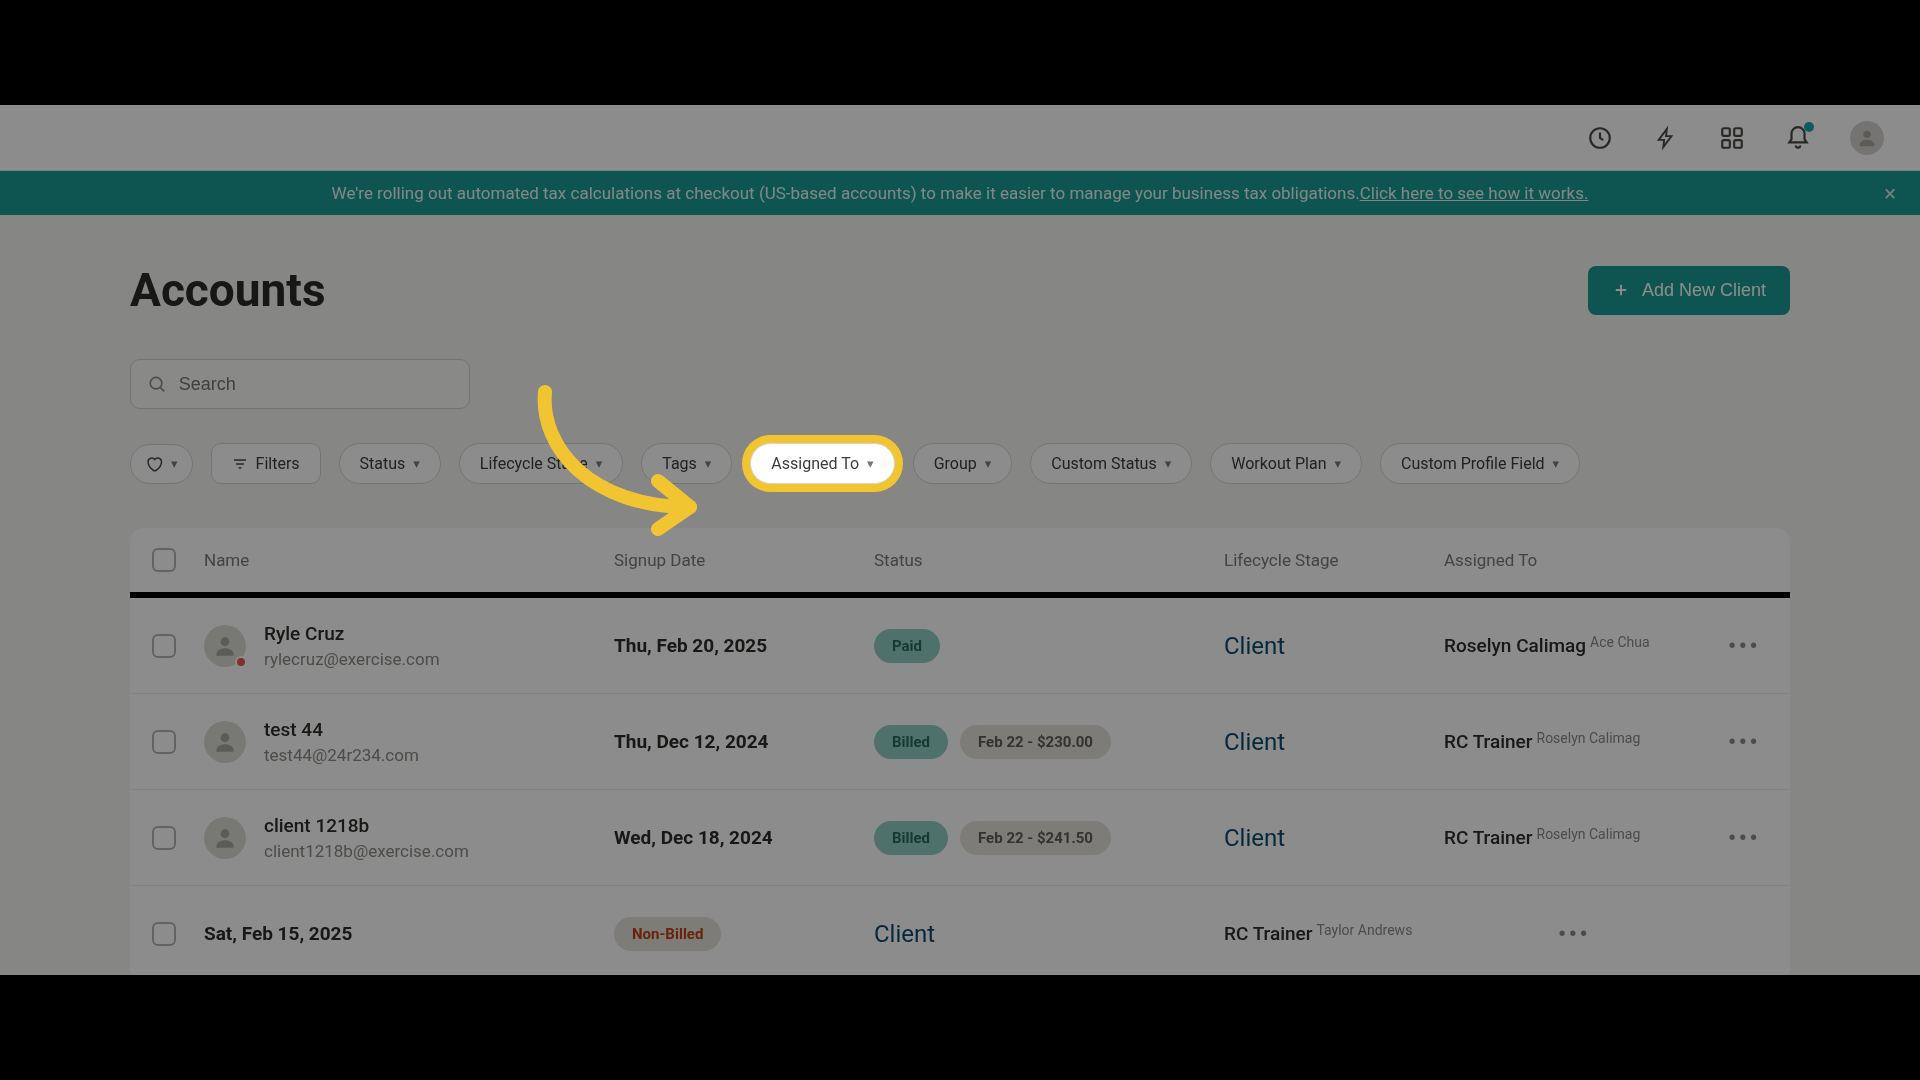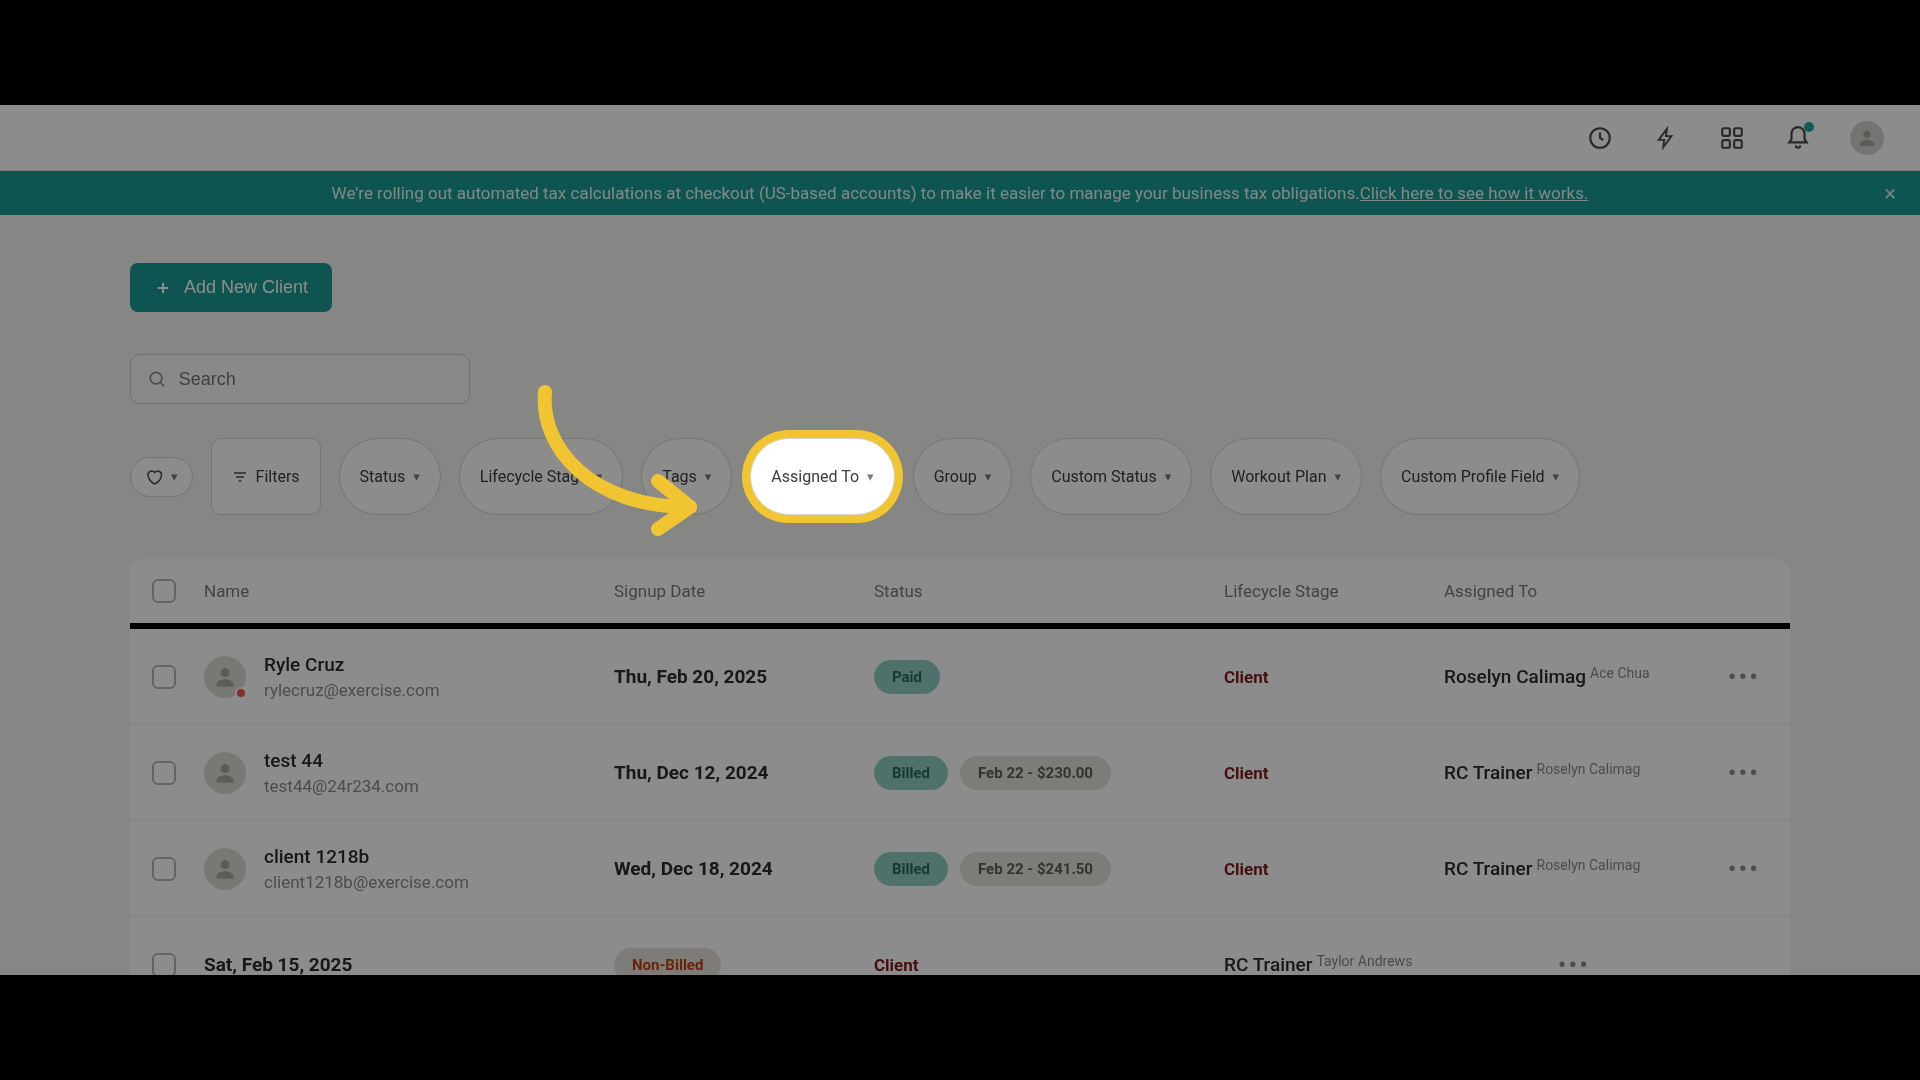--- a/index.html
+++ b/index.html
@@ -104,21 +104,21 @@
   font-size:18px; color:#a16207; width:100%;
 }
 
 .filter-row {
   display:flex; align-items:center; gap:18px;
 }
 .pill {
   background:#fff;
   border:1px solid #d6d4ce;
   border-radius: 999px;
-  padding: 28px 20px;
+  padding: 10px 20px;
   font-size: 16px;
   color:#3c3c38;
   display:flex; align-items:center; gap:8px;
   cursor:pointer;
 }
 .heart-pill { padding: 10px 14px; }
 .filters-pill { border-radius: 10px; }
 .chev { font-size: 13px; color:#7a7a74; }
 
 .table {
@@ -157,21 +157,21 @@
 
 .signup-cell { font-size:19px; color:#2c2c29; font-weight:700; }
 
 .status-cell { display:flex; align-items:center; gap:12px; }
 .badge { border-radius:999px; padding:8px 18px; font-size:15px; font-weight:700;text-align:center; }
 .badge-paid { background:#8fd0c4; color:#236b5e; }
 .badge-billed { background:#8fd0c4; color:#236b5e; }
 .badge-nonbilled { background:#e4e2dc; color:#c2410c; }
 .badge-gray { background:#e4e2dc; color:#5c5c56; }
 
-.stage-cell { font-size:17px; color:#7f1d1d; font-weight:700; }
+.stage-cell { font-size:24px; color:#0c4a6e; font-weight:400; }
 
 .assigned-cell { display:flex; flex-direction:row; gap:4px; }
 .assigned-cell .primary { font-size:19px; color:#2c2c29; font-weight:500; }
 .assigned-cell .secondary { font-size:14px; color:#8a8a84; }
 
 .more-cell { display:flex; justify-content:center; }
 .more-dots { cursor:pointer; color:#8a8a84; font-size:26px; letter-spacing:2px; }
 
 
 .spotlight-target {
@@ -231,20 +231,21 @@
   </div>
 
   <div class="banner">
     <span>We're rolling out automated tax calculations at checkout (US-based accounts) to make it easier to manage your business tax obligations. </span>
     <a>Click here to see how it works.</a>
     <span class="close-x">×</span>
   </div>
 
   <div class="content">
     <div class="page-header">
+      <h1 class="page-title">Accounts</h1>
       <button class="add-client-btn">
         <svg width="18" height="18" viewBox="0 0 24 24" fill="none" stroke="currentColor" stroke-width="2.5">
             <path d="M12 5v14M5 12h14"></path>
           </svg>
         <span>Add New Client</span>
       </button>
     </div>
 
     <div class="search-wrap">
       <svg width="22" height="22" viewBox="0 0 24 24" fill="none" stroke="#8a8a84" stroke-width="2">

